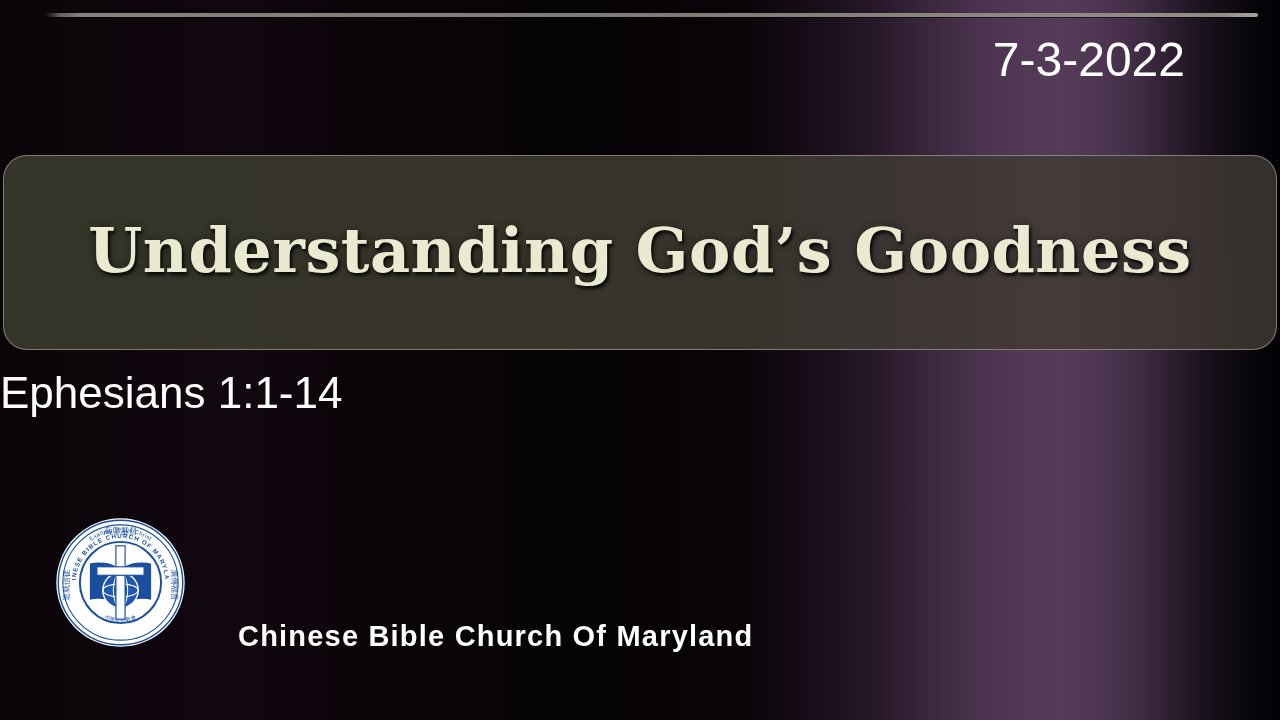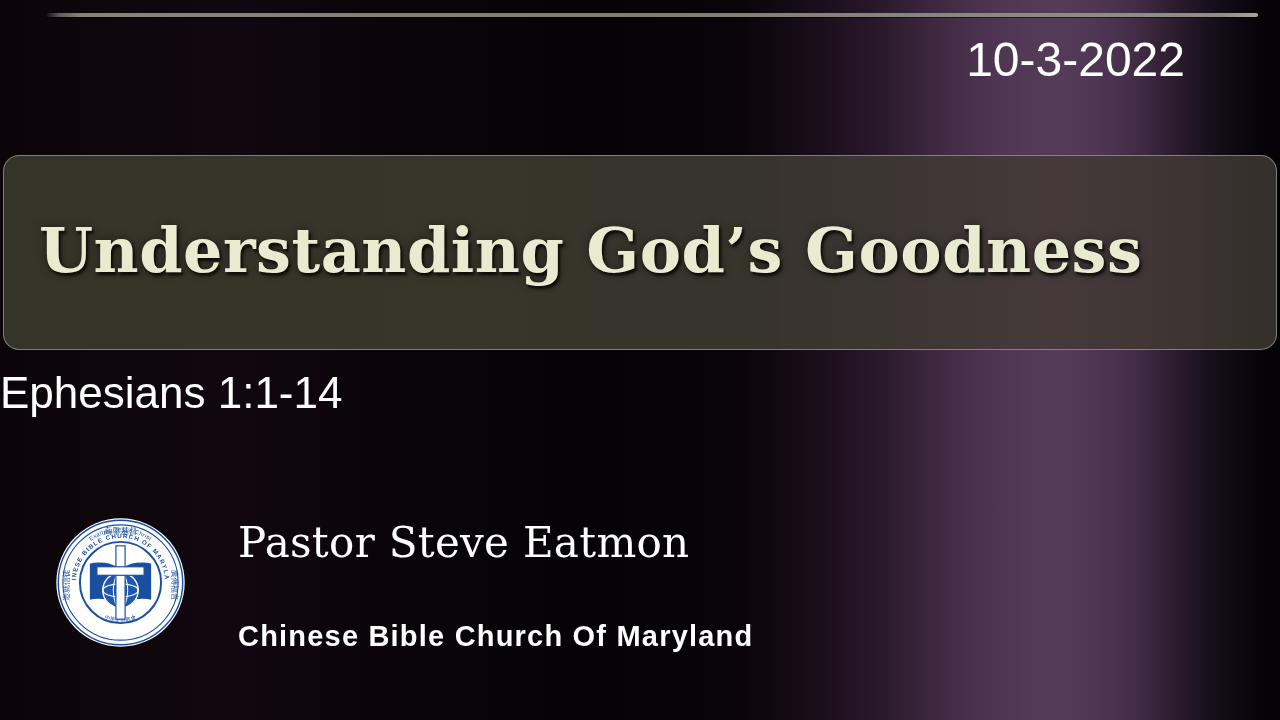--- a/index.html
+++ b/index.html
@@ -69,34 +69,34 @@
   }
 
   
   .title-panel {
     position: absolute;
     left: 3px;
     top: 155px;
     width: 1274px;
     height: 195px;
     box-sizing: border-box;
-    border-radius: 16px;
+    border-radius: 24px;
     border: 1px solid rgba(190,188,178,0.55);
     background:
       linear-gradient(90deg,
         rgba(55,54,42,0.96) 0%,
         rgba(58,56,44,0.96) 35%,
         rgba(58,55,46,0.95) 55%,
         rgba(62,56,52,0.94) 72%,
         rgba(68,58,56,0.93) 82%,
         rgba(63,55,52,0.94) 92%,
         rgba(55,50,45,0.95) 100%);
     display: flex;
     align-items: center;
-    padding-left: 35px;
+    justify-content: center;
   }
 
   .title-text {
     color: #e9ead0;
     font-family: "DejaVu Serif", "Liberation Serif", serif;
     font-size: 62px;
     font-weight: bold;
     letter-spacing: 0.5px;
     white-space: nowrap;
     text-shadow:
@@ -152,21 +152,21 @@
     white-space: nowrap;
   }
 </style>
 </head>
 <body>
 
 <div id="slide">
 
   <div class="top-rule"></div>
 
-  <div class="date">10-3-2022</div>
+  <div class="date">7-3-2022</div>
 
   <div class="title-panel">
     <div class="title-text">Understanding God’s Goodness</div>
   </div>
 
   <div class="scripture">Ephesians 1:1-14</div>
 
   <div class="logo">
     <svg viewBox="0 0 200 200" xmlns="http://www.w3.org/2000/svg" aria-hidden="true">
       <defs>
@@ -202,17 +202,16 @@
 
       <circle cx="100" cy="112" r="27" fill="#1f58ae" stroke="#ffffff" stroke-width="2.2"></circle>
       <ellipse cx="100" cy="112" rx="27" ry="10" fill="none" stroke="#ffffff" stroke-width="1.8"></ellipse>
       <ellipse cx="100" cy="112" rx="11" ry="27" fill="none" stroke="#ffffff" stroke-width="1.6"></ellipse>
 
       <rect x="93" y="44" width="14" height="112" fill="#ffffff" stroke="#1a4fa0" stroke-width="1.8"></rect>
       <rect x="64" y="76" width="72" height="13" fill="#ffffff" stroke="#1a4fa0" stroke-width="1.8"></rect>
     </svg>
   </div>
 
-  <div class="speaker-name">Pastor Steve Eatmon</div>
 
   <div class="church-name">Chinese Bible Church Of Maryland</div>
 
 </div>
 
 </body></html>

